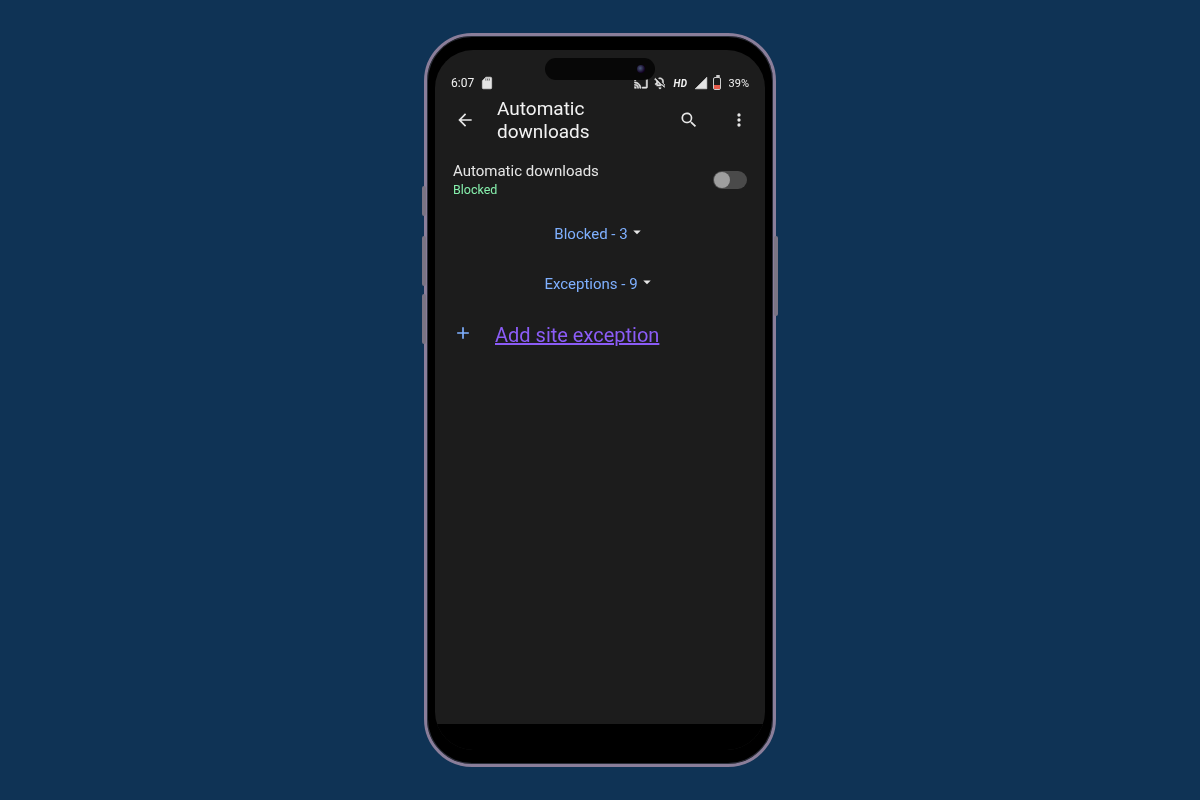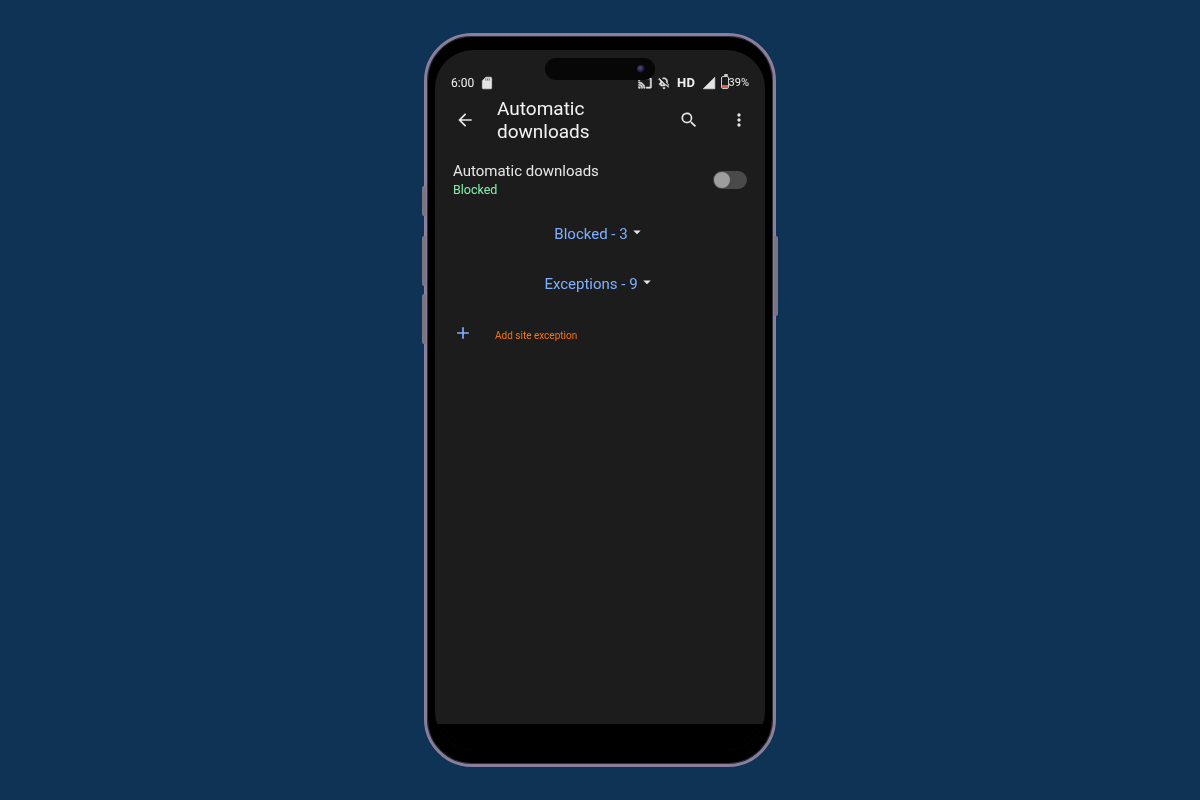--- a/index.html
+++ b/index.html
@@ -57,22 +57,22 @@
     height:44px;
     display:flex; align-items:flex-end; justify-content:space-between;
     padding:0 16px 4px 16px;
     font-size:12px;
     color:#f0f0f0;
   }
   .sb-left { display:flex; align-items:center; gap:6px; }
   .sb-right { display:flex; align-items:center; gap:5px; }
   .ico { width:14px; height:14px; display:inline-flex; align-items:center; justify-content:center; }
   .ico svg { width:100%; height:100%; fill:#e4e4e4; stroke:#e4e4e4; }
-  .hd { font-size:13px; font-weight:700; letter-spacing:.5px; padding:0 1px; }
-  .batt { display:flex; align-items:center; gap:0; font-size:11px;}
+  .hd { font-size:10px; font-style:italic; font-weight:700; letter-spacing:.5px; padding:0 1px; }
+  .batt { display:flex; align-items:center; gap:8px; font-size:11px;}
   .batt-body{
     width:8px; height:13px; border:1px solid #ccc; border-radius:2px; position:relative;
   }
   .batt-body::before{
     content:""; position:absolute; top:-3px; left:2px; width:4px; height:2px; background:#ccc; border-radius:1px;
   }
   .batt-fill{
     position:absolute; bottom:0; left:0; right:0; height:30%; background:#e45a4a;
   }
 
@@ -111,21 +111,21 @@
     padding:14px 18px;
   }
   .exp-row .lbl { font-size:15px; color:#7fb0ff; }
   .chev svg { width:18px; height:18px; fill:#e6e6e6; }
 
   .add-row {
     display:flex; align-items:center; gap:22px;
     padding:14px 18px;
   }
   .add-row .plus svg{ width:20px; height:20px; fill:#7fb0ff; }
-  .add-row .albl { font-size:10px; color:#f97316; }
+  .add-row .albl { font-size:20px; color:#8b5cf6;text-decoration:underline; }
 
   .bottom-fade{
     position:absolute; bottom:0; left:0; right:0; height:26px;
     background:#000;
   }
 </style>
 </head>
 <body>
 
 <div class="phone">
@@ -134,21 +134,21 @@
   <div class="sidebtn-l" style="top:258px;height:50px"></div>
   <div class="sidebtn-r" style="top:200px;height:80px"></div>
 
   <div class="screen">
     <div class="notch">
       <div class="cam"></div>
     </div>
 
     <div class="statusbar">
       <div class="sb-left">
-        <span>6:00</span>
+        <span>6:07</span>
         <span class="ico">
           <svg viewBox="0 0 24 24">
               <path d="M18 2h-8L4 8v12a2 2 0 0 0 2 2h12a2 2 0 0 0 2-2V4a2 2 0 0 0-2-2zM9 8V4h2v4H9zm3 0V4h2v4h-2zm3 0V4h2v4h-2z"></path>
             </svg>
         </span>
       </div>
       <div class="sb-right">
         <span class="ico">
           <svg viewBox="0 0 24 24">
               <path d="M21 3H3a2 2 0 0 0-2 2v3h2V5h18v14h-7v2h7a2 2 0 0 0 2-2V5a2 2 0 0 0-2-2zM1 18v3h3a3 3 0 0 0-3-3zm0-4v2a5 5 0 0 1 5 5h2a7 7 0 0 0-7-7zm0-4v2a9 9 0 0 1 9 9h2A11 11 0 0 0 1 10z"></path>

